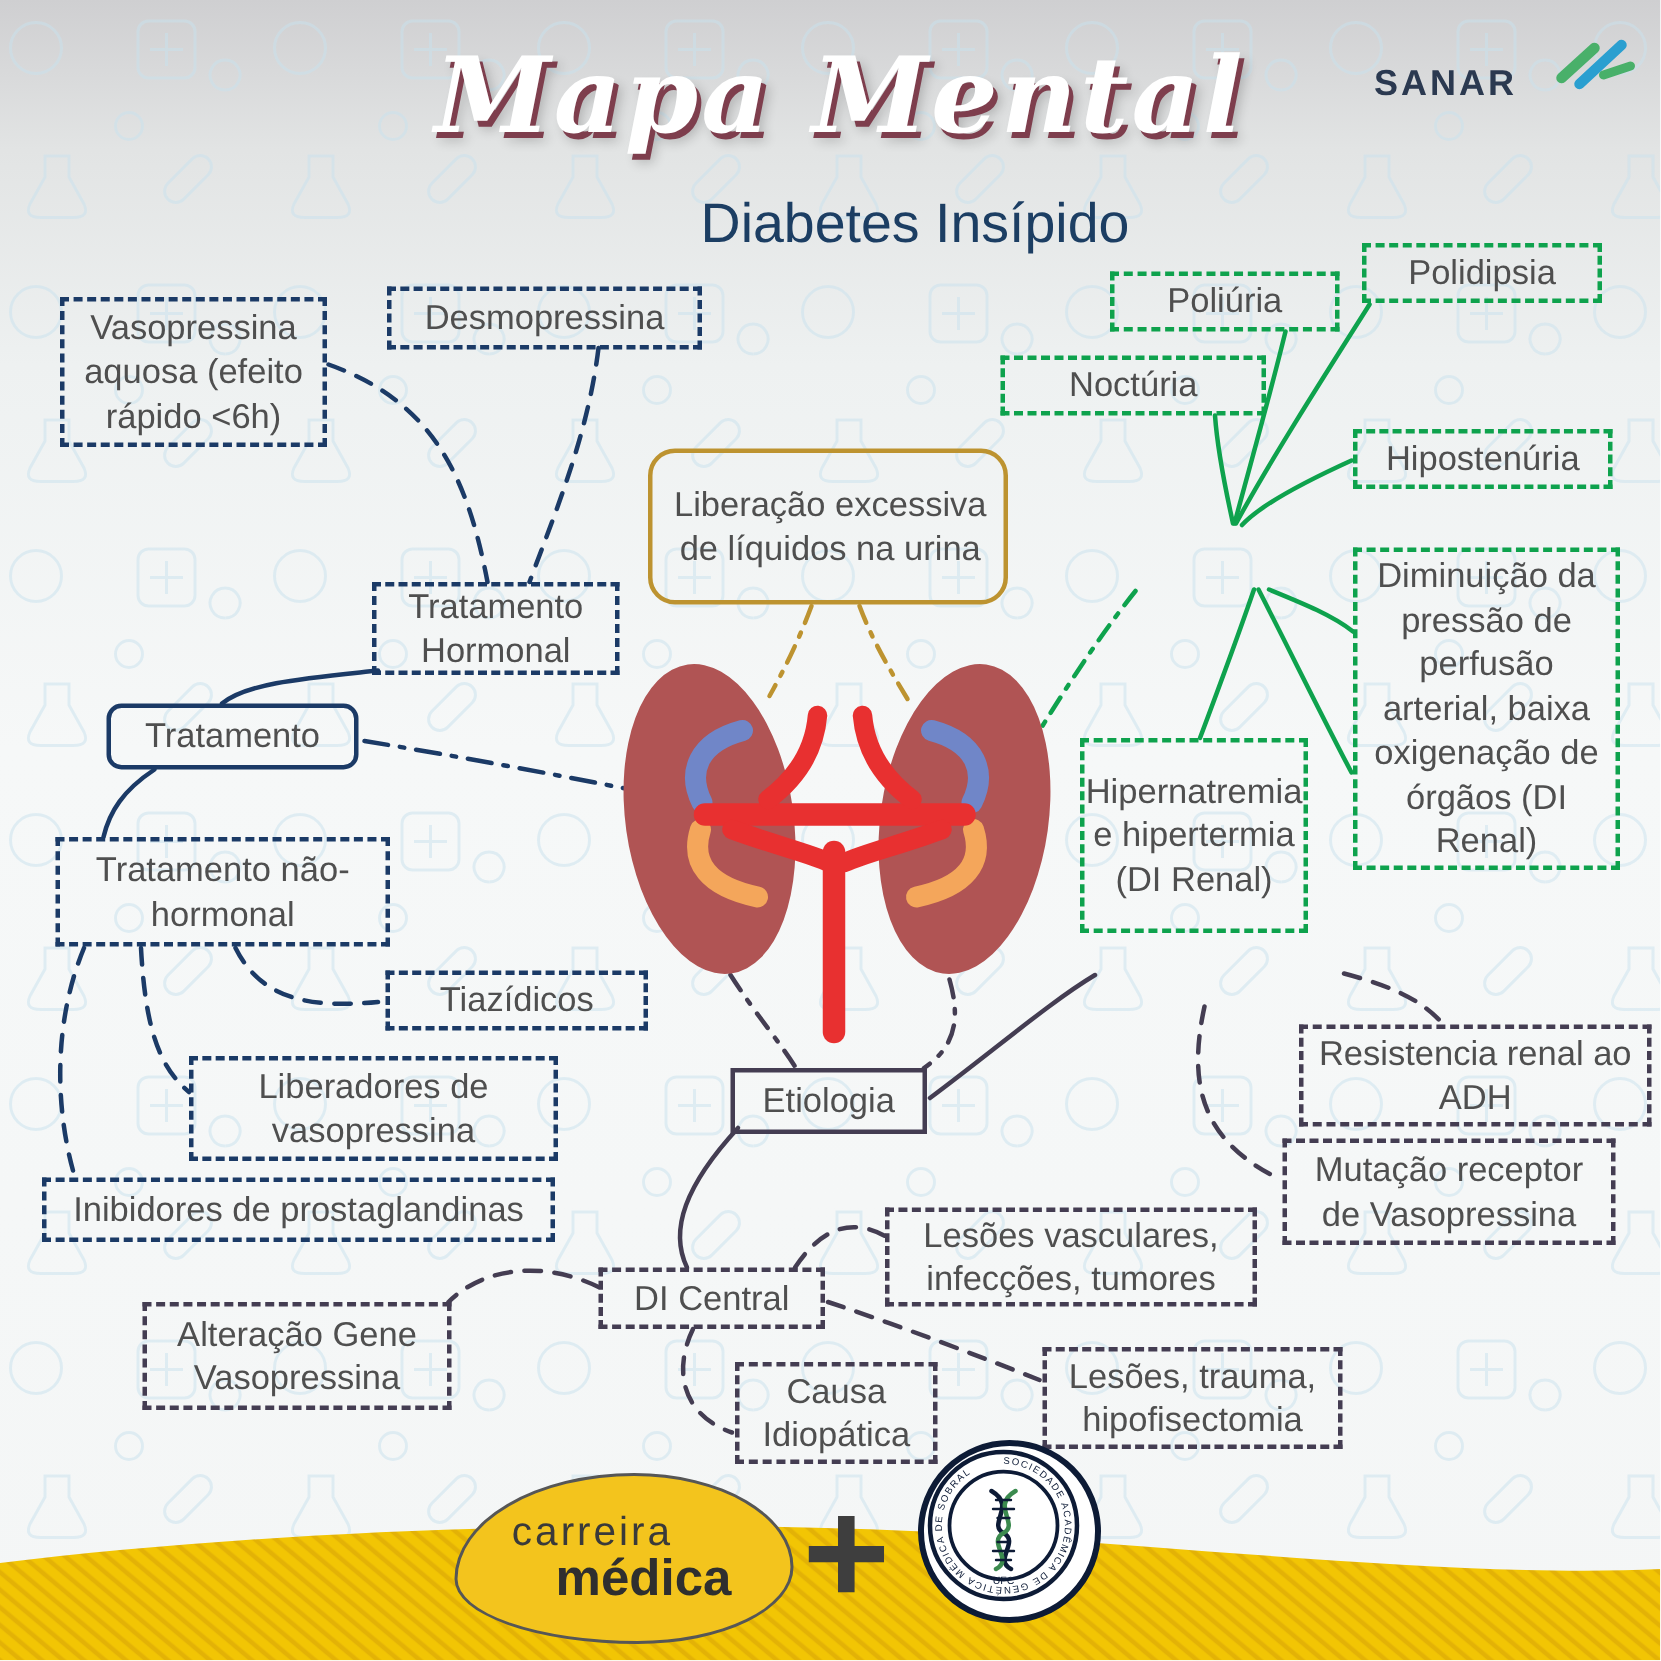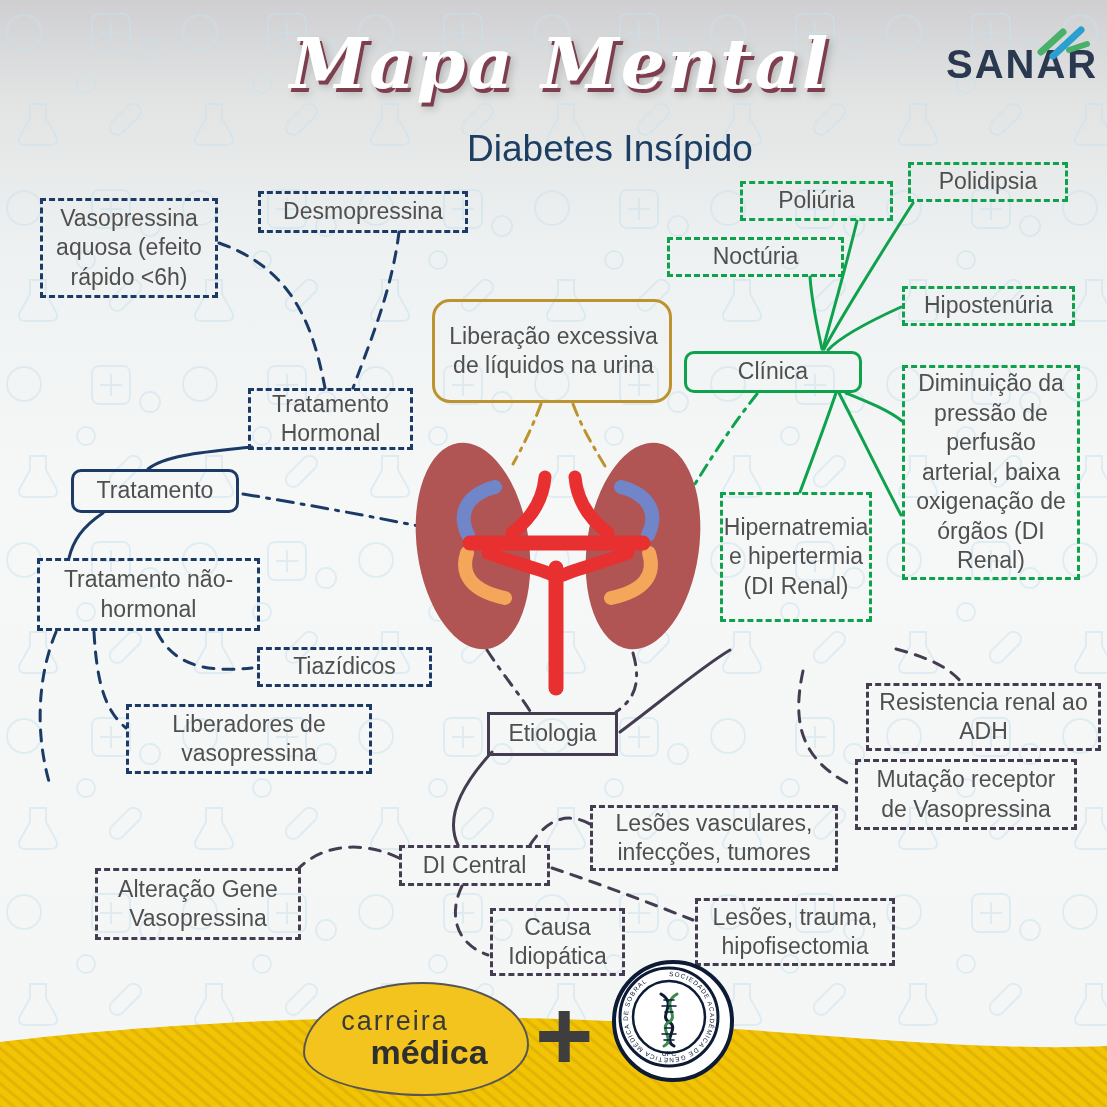--- a/index.html
+++ b/index.html
@@ -18,21 +18,21 @@
   .gold-solid{border:3px solid #bd9330;border-radius:18px;padding-left:11px;}
   .purple-dash{border:3px dashed #443d52;}
   .purple-solid{border:3px solid #443d52;border-radius:0;}
 
   
   .title{position:absolute;left:280px;top:22px;width:560px;text-align:center;z-index:30;
     font-family:"DejaVu Serif",serif;font-style:italic;font-weight:bold;font-size:70px;color:#ffffff;
     text-shadow:3px 4px 0 #7e3e4d,5px 6px 8px rgba(0,0,0,.2);letter-spacing:2px;}
   .subtitle{position:absolute;left:430px;top:128px;width:360px;text-align:center;z-index:30;
     font-size:37px;color:#1c3e63;}
-  .brand{position:absolute;left:946px;top:42px;z-index:30;font-size:40px;font-weight:800;
+  .brand{position:absolute;left:916px;top:42px;z-index:30;font-size:24px;font-weight:800;
     color:#2b3950;letter-spacing:2px;}
   .brand-mark{position:absolute;left:1035px;top:22px;z-index:30;}
 
   
   .blob{position:absolute;left:303px;top:982px;width:222px;height:110px;z-index:40;
     background:#f3c41d;border:2px solid #565656;
     border-radius:53% 47% 46% 54% / 62% 55% 45% 38%;
     display:flex;flex-direction:column;align-items:center;justify-content:center;}
   .blob .l1{font-size:27px;color:#3a3a3a;letter-spacing:2px;margin-left:-42px;}
   .blob .l2{font-size:34px;font-weight:800;color:#2f2f2f;margin-top:-4px;margin-left:26px;}
@@ -142,24 +142,24 @@
     <path d="M34,28 L52,22" stroke="#49b06a" stroke-width="6" stroke-linecap="round" fill="none"></path>
   </svg>
 
   <div class="node navy-dash" style="left:40px;top:198px;width:178px;height:100px">Vasopressina aquosa (efeito rápido &lt;6h)</div>
   <div class="node navy-dash" style="left:258px;top:191px;width:210px;height:42px">Desmopressina</div>
   <div class="node navy-dash" style="left:248px;top:388px;width:165px;height:62px">Tratamento Hormonal</div>
   <div class="node navy-solid" style="left:71px;top:469px;width:168px;height:44px">Tratamento</div>
   <div class="node navy-dash" style="left:37px;top:558px;width:223px;height:73px">Tratamento não-hormonal</div>
   <div class="node navy-dash" style="left:257px;top:647px;width:175px;height:40px">Tiazídicos</div>
   <div class="node navy-dash" style="left:126px;top:704px;width:246px;height:70px">Liberadores de vasopressina</div>
+  <div class="node navy-dash" style="left:28px;top:785px;width:342px;height:43px">Inibidores de prostaglandinas</div>
 
   <div class="node gold-solid" style="left:432px;top:299px;width:240px;height:104px">Liberação excessiva de líquidos na urina</div>
 
-  <div class="node green-solid" style="left:684px;top:351px;width:178px;height:42px">Clínica</div>
   <div class="node green-dash" style="left:740px;top:181px;width:153px;height:40px">Poliúria</div>
   <div class="node green-dash" style="left:908px;top:162px;width:160px;height:40px">Polidipsia</div>
   <div class="node green-dash" style="left:902px;top:286px;width:173px;height:40px">Hipostenúria</div>
   <div class="node green-dash" style="left:667px;top:237px;width:177px;height:40px">Noctúria</div>
   <div class="node green-dash" style="left:902px;top:365px;width:178px;height:215px">Diminuição da pressão de perfusão arterial, baixa oxigenação de órgãos (DI Renal)</div>
   <div class="node green-dash" style="left:720px;top:492px;width:152px;height:130px">Hipernatremia e hipertermia (DI Renal)</div>
 
   <div class="node purple-solid" style="left:487px;top:712px;width:131px;height:44px">Etiologia</div>
   <div class="node purple-dash" style="left:866px;top:683px;width:235px;height:68px">Resistencia renal ao ADH</div>
   <div class="node purple-dash" style="left:855px;top:759px;width:222px;height:71px">Mutação receptor de Vasopressina</div>

